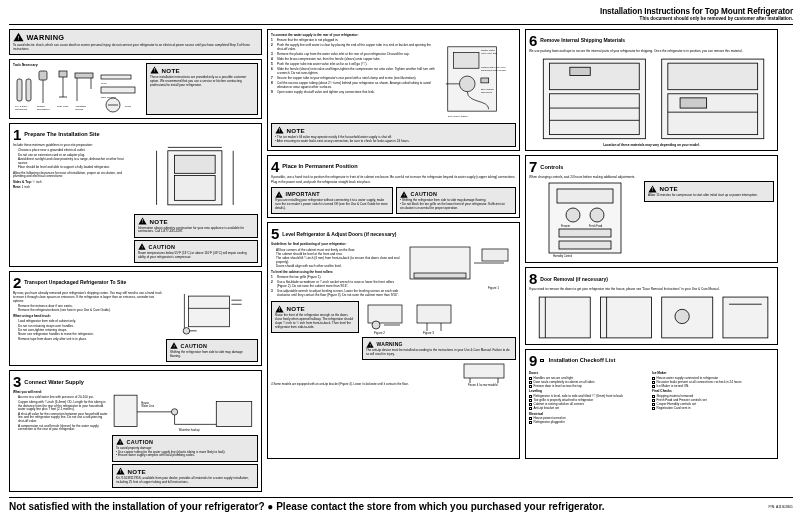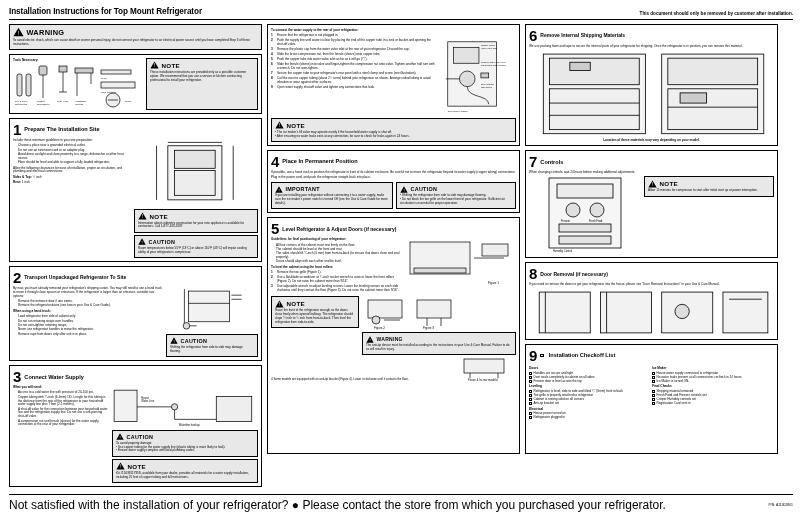--- a/index.html
+++ b/index.html
@@ -9,21 +9,21 @@
     background: #ffffff;
     font-family: "Liberation Sans", sans-serif;
     font-size: 3.1px;
     color: #000;
     overflow: hidden;
     position: relative;
   }
   .page { position:absolute; inset:0; padding: 7px 9px 6px 9px; }
 
   
-  .hdr { display:flex; align-items:flex-end; justify-content:space-between; }
+  .hdr { display:flex; align-items:flex-end; justify-content:space-between;flex-direction:column; }
   .hdr-title { font-size: 8.2px; font-weight: bold; letter-spacing:-0.1px; }
   .hdr-note { font-size: 4.6px; font-weight: bold; text-align:right; }
 
   .rule { height:0.8px; background:#000; margin-top:3px; }
 
   
   .cols { display:flex; gap:5px; margin-top:4px; height:430px; }
   .col { width: 253px; display:flex; flex-direction:column; gap:4px; }
 
   
@@ -67,21 +67,21 @@
     counter-increment:n; position:relative; padding-left:6px; line-height:1.25; margin-bottom:1.2px;
   }
   ol.num > li:before {
     content: counter(n); position:absolute; left:0; top:0; font-weight:bold;
   }
 
   
   .footer { position:absolute; left:9px; right:9px; bottom:7px; }
   .footer .line { height:0.8px; background:#000; margin-bottom:3px; }
   .footer-row { display:flex; align-items:center; justify-content:space-between; }
-  .footer-text { font-size:12px; font-weight:normal; }
+  .footer-text { font-size:10px; font-weight:bold; }
   .pn { font-size:3.4px; }
 
   .row { display:flex; gap:3px; }
   .grow { flex:1; }
 
   .ckbox { display:inline-block; width:3px; height:3px; border:0.6px solid #000; margin-right:1.5px; vertical-align:middle; }
   .chk { display:inline-block; width:3.4px; height:3.4px; border:0.6px solid #000; margin-right:2px; vertical-align:middle; text-align:center; font-size:3px; line-height:3px; }
 
   .cap-sub { font-weight:bold; font-size:3.2px; margin:1.4px 0 0.8px; }
 

